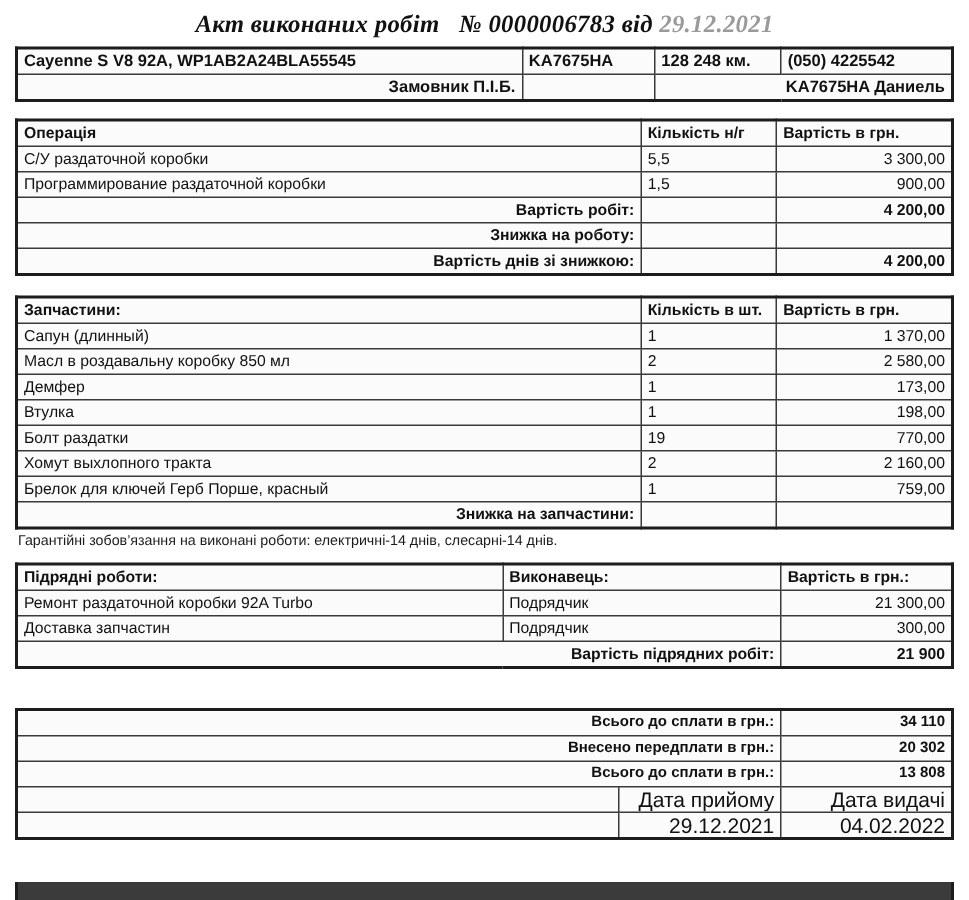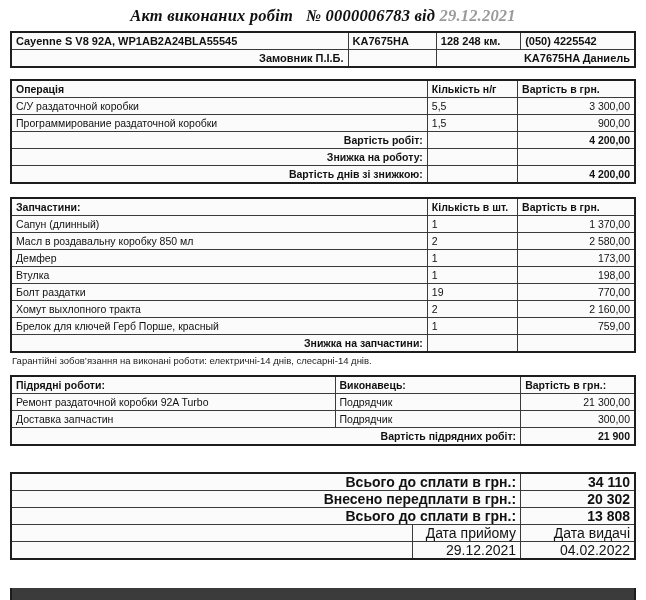--- a/index.html
+++ b/index.html
@@ -73,21 +73,21 @@
 
   
   .warranty {
     font-size: 9.5px;
     padding: 2px 2px 0 2px;
     color: #1b1b1b;
     white-space: nowrap;
   }
 
   
-  .totals td { height: 17px; font-size: 14px; }
+  .totals td { height: 17px; font-size: 10px; }
   .totals .lbl { font-weight: bold; text-align: right; }
   .totals .val { font-weight: bold; text-align: right; }
   .dates td { height: 14px; font-size: 14px; font-weight: normal; }
   .dates .dv { text-align: right; }
 
   
   .footer-bar {
     position: absolute;
     left: 10px; right: 10px;
     bottom: 0;

